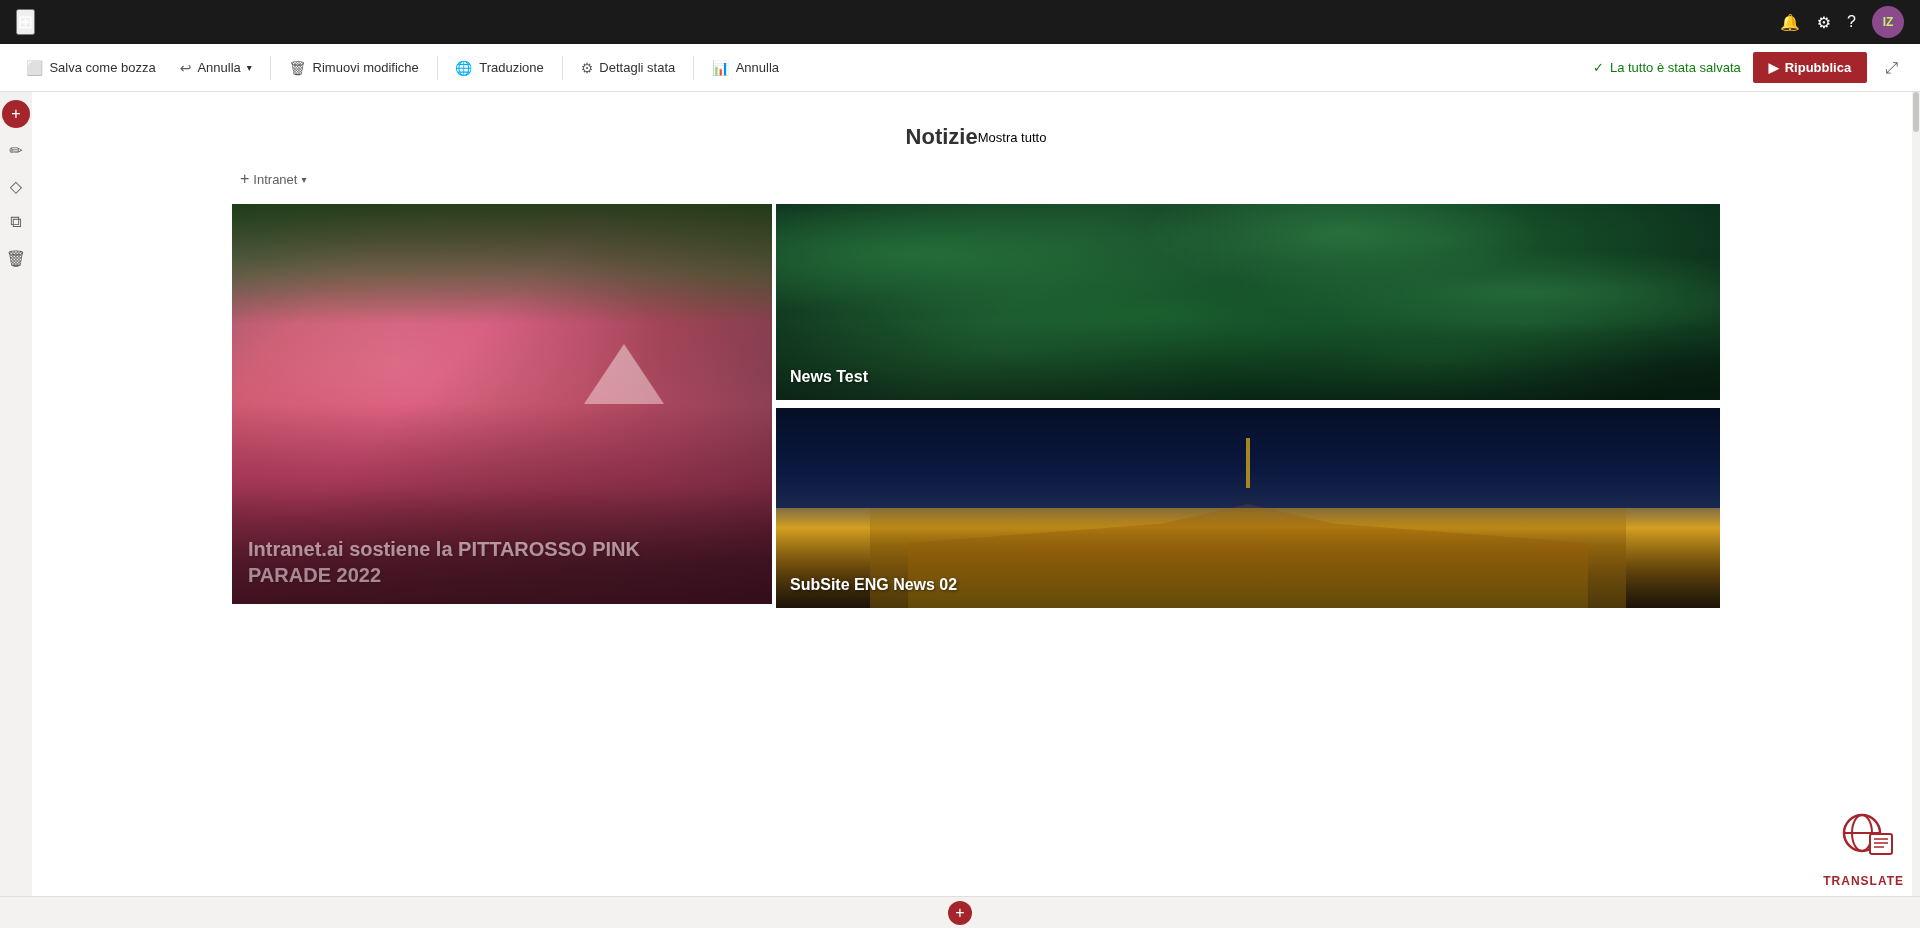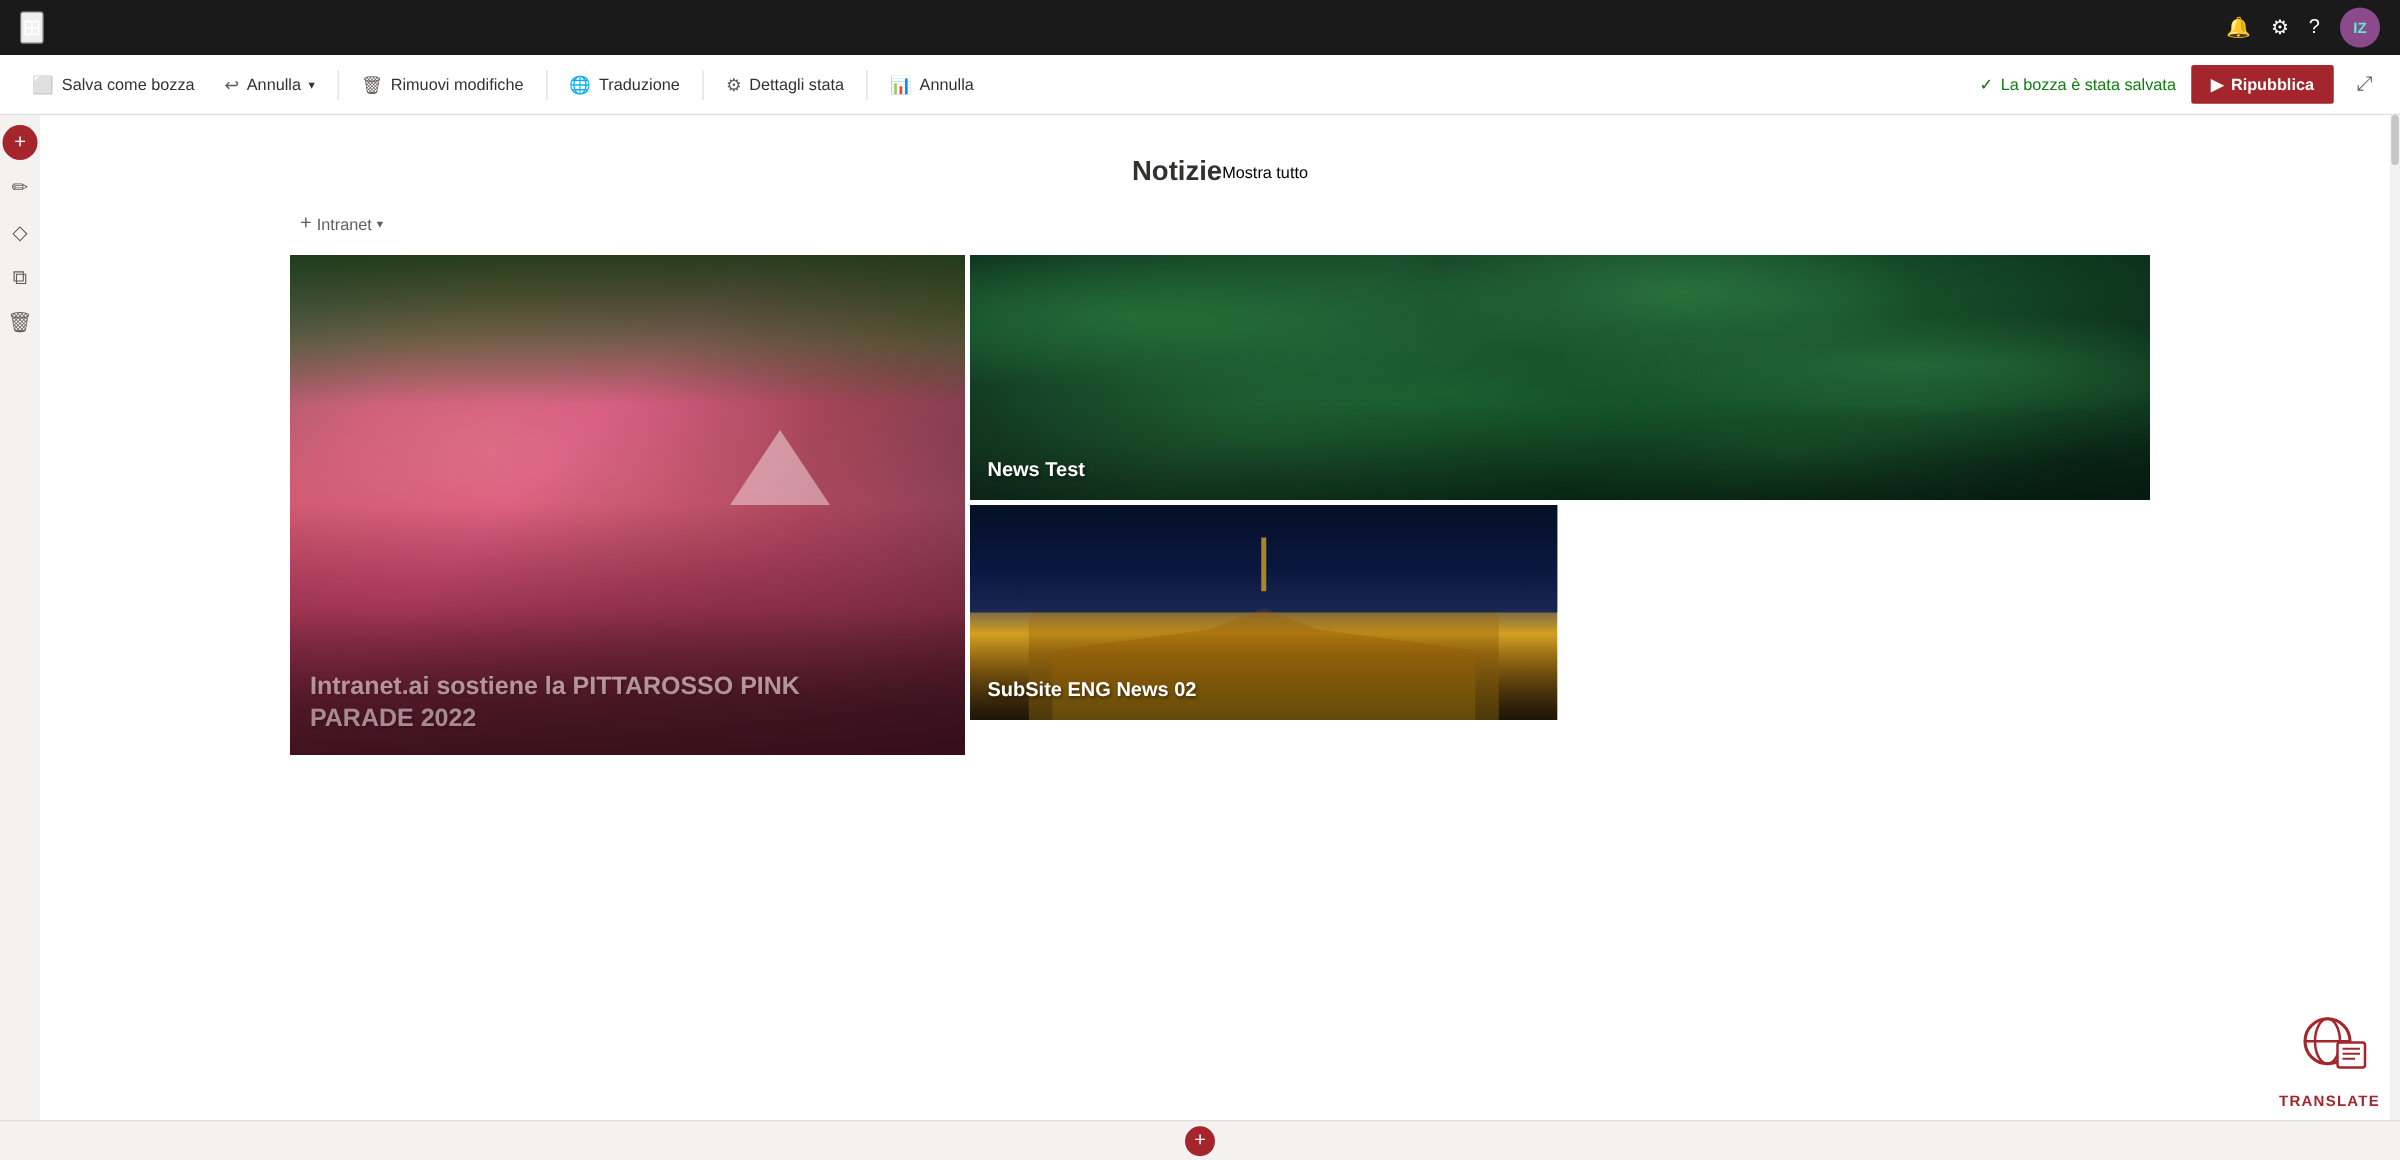--- a/index.html
+++ b/index.html
@@ -13,21 +13,21 @@
       align-items: center;
       padding: 0 16px;
       justify-content: space-between;
     }
     .top-bar-left { display: flex; align-items: center; }
     .waffle-icon { color: white; font-size: 18px; cursor: pointer; }
     .top-bar-right { display: flex; align-items: center; gap: 16px; }
     .top-bar-icon { color: white; font-size: 16px; cursor: pointer; }
     .avatar {
       width: 32px; height: 32px; border-radius: 50%;
-      background: #8b4a8b; color: #5eead4;
+      background: #8b4a8b; color: #bef264;
       display: flex; align-items: center; justify-content: center;
       font-size: 12px; font-weight: bold; cursor: pointer;
     }
 
     
     .toolbar {
       background: white;
       height: 48px;
       display: flex;
       align-items: center;
@@ -211,23 +211,23 @@
       max-width: 80%;
     }
     .news-item-label-sm {
       position: absolute;
       bottom: 14px; left: 14px;
       color: white; font-size: 16px; font-weight: 600;
       text-shadow: 1px 1px 3px rgba(0,0,0,0.5);
     }
     .news-item-bottom {
       display: grid;
-      grid-template-columns: 1fr 1fr;
+      grid-template-columns: 1fr;
       gap: 4px;
-      height: 172px;
+      height: 200px;
     }
 
     
     .translate-widget {
       position: fixed;
       right: 16px;
       bottom: 40px;
       display: flex;
       flex-direction: column;
       align-items: flex-end;
@@ -319,21 +319,21 @@
     </button>
     <div class="toolbar-divider"></div>
     <button class="toolbar-btn">
       <span class="icon">📊</span>
       <span>Annulla</span>
     </button>
   </div>
   <div class="toolbar-right">
     <div class="draft-saved">
       <span>✓</span>
-      <span>La bozza è stata salvata</span>
+      <span>La tutto è stata salvata</span>
     </div>
     <button class="republish-btn">
       <span>▶</span>
       <span>Ripubblica</span>
     </button>
     <button class="collapse-btn">
       <span>⤢</span>
     </button>
   </div>
 </div>

